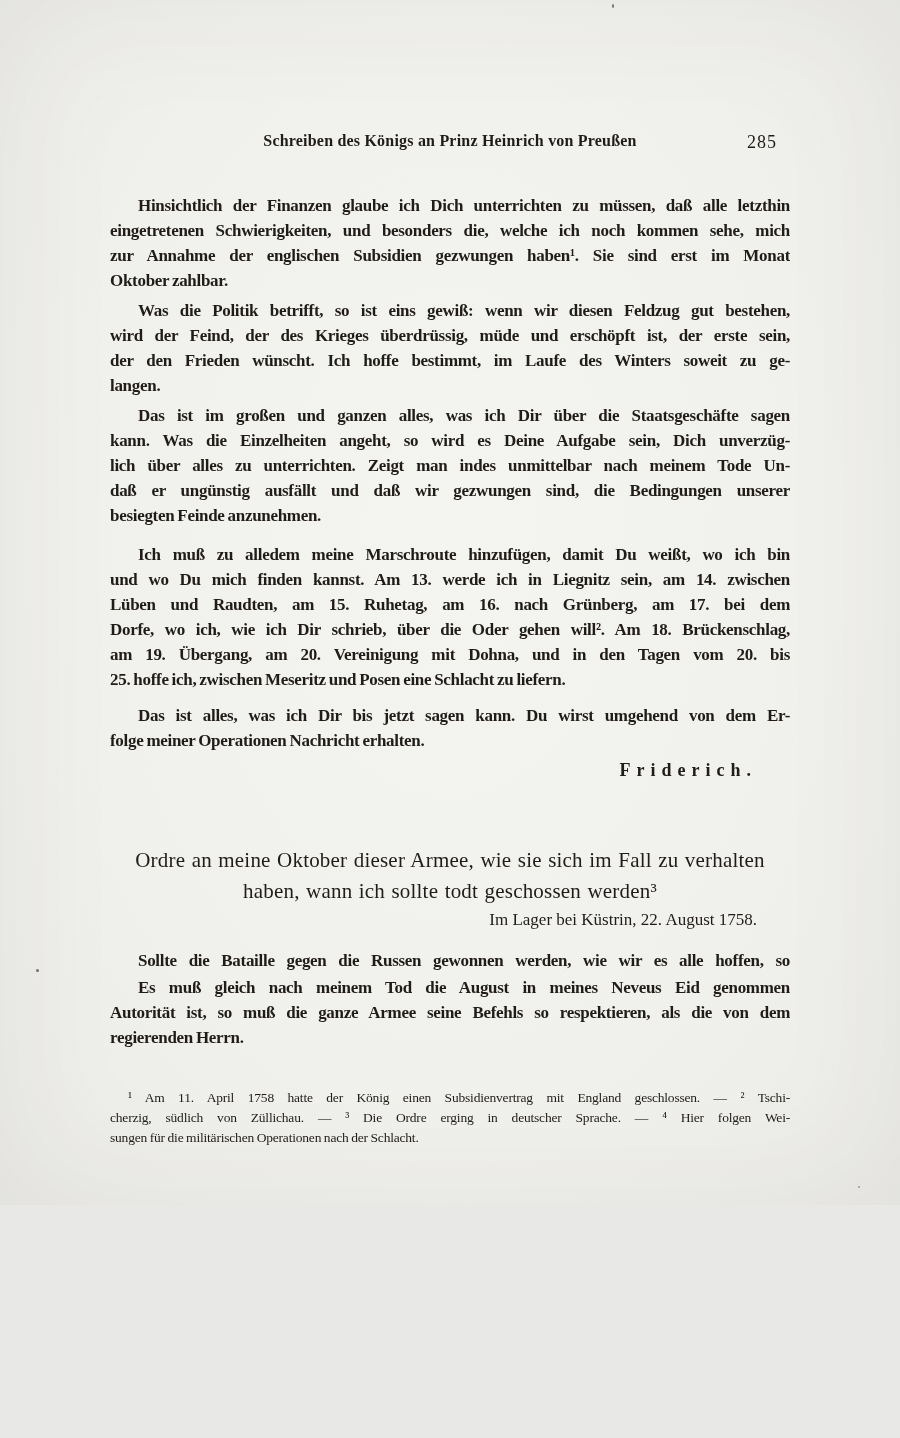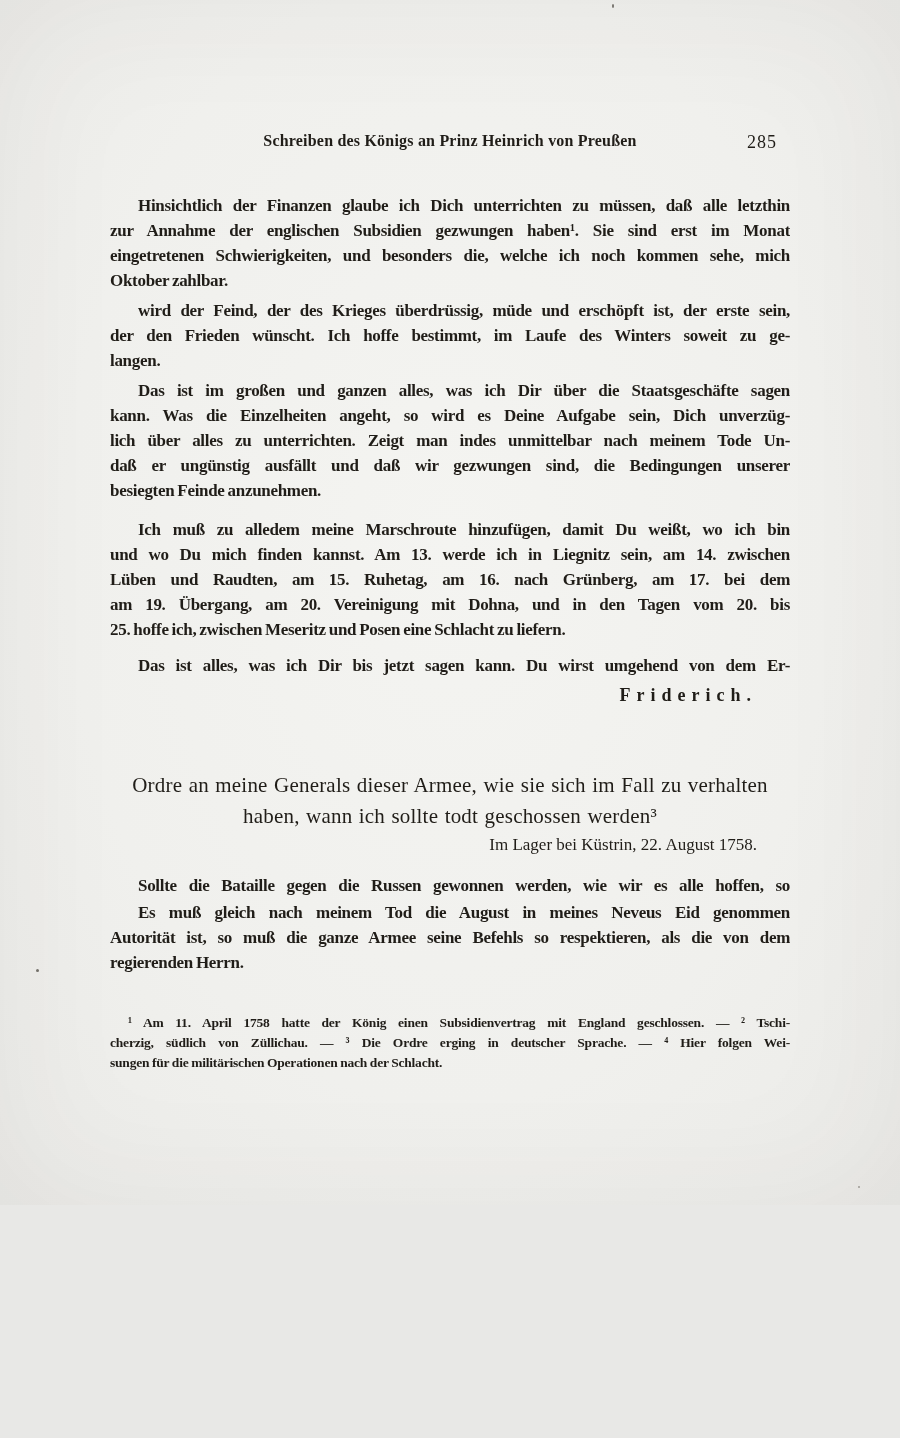--- a/index.html
+++ b/index.html
@@ -117,21 +117,21 @@
   .order-body .paragraph:first-child { margin-top: 0; }
 
   .footnotes {
     margin-top: 38px;
     border: none;
   }
   .footnotes .line {
     height: 20px;
     line-height: 20px;
     font-size: 13.5px;
-    font-weight: bold;
+    font-weight: normal;
     letter-spacing: -0.2px;
     word-spacing: -0.5px;
   }
   .footnotes .line:first-child { text-indent: 18px; }
 </style>
 </head>
 <body>
 
 <div class="page">
 
@@ -142,52 +142,55 @@
   <header class="running-header">
     <div class="header-title">Schreiben des Königs an Prinz Heinrich von Preußen</div>
     <div class="page-number">285</div>
   </header>
 
   <main class="text-block">
 
     <section class="letter">
         <div class="paragraph">
           <div class="line">Hinsichtlich der Finanzen glaube ich Dich unterrichten zu müssen, daß alle letzthin</div>
+          <div class="line">eingetretenen Schwierigkeiten, und besonders die, welche ich noch kommen sehe, mich</div>
           <div class="line">zur Annahme der englischen Subsidien gezwungen haben¹. Sie sind erst im Monat</div>
-          <div class="line">eingetretenen Schwierigkeiten, und besonders die, welche ich noch kommen sehe, mich</div>
           <div class="line line-last">Oktober zahlbar.</div>
         </div>
         <div class="paragraph">
+          <div class="line">Was die Politik betrifft, so ist eins gewiß: wenn wir diesen Feldzug gut bestehen,</div>
           <div class="line">wird der Feind, der des Krieges überdrüssig, müde und erschöpft ist, der erste sein,</div>
           <div class="line">der den Frieden wünscht. Ich hoffe bestimmt, im Laufe des Winters soweit zu ge-</div>
           <div class="line line-last">langen.</div>
         </div>
         <div class="paragraph">
           <div class="line">Das ist im großen und ganzen alles, was ich Dir über die Staatsgeschäfte sagen</div>
           <div class="line">kann. Was die Einzelheiten angeht, so wird es Deine Aufgabe sein, Dich unverzüg-</div>
           <div class="line">lich über alles zu unterrichten. Zeigt man indes unmittelbar nach meinem Tode Un-</div>
           <div class="line">daß er ungünstig ausfällt und daß wir gezwungen sind, die Bedingungen unserer</div>
           <div class="line line-last">besiegten Feinde anzunehmen.</div>
         </div>
         <div class="paragraph">
           <div class="line">Ich muß zu alledem meine Marschroute hinzufügen, damit Du weißt, wo ich bin</div>
           <div class="line">und wo Du mich finden kannst. Am 13. werde ich in Liegnitz sein, am 14. zwischen</div>
           <div class="line">Lüben und Raudten, am 15. Ruhetag, am 16. nach Grünberg, am 17. bei dem</div>
+          <div class="line">Dorfe, wo ich, wie ich Dir schrieb, über die Oder gehen will². Am 18. Brückenschlag,</div>
           <div class="line">am 19. Übergang, am 20. Vereinigung mit Dohna, und in den Tagen vom 20. bis</div>
           <div class="line line-last">25. hoffe ich, zwischen Meseritz und Posen eine Schlacht zu liefern.</div>
         </div>
         <div class="paragraph">
           <div class="line">Das ist alles, was ich Dir bis jetzt sagen kann. Du wirst umgehend von dem Er-</div>
+          <div class="line line-last">folge meiner Operationen Nachricht erhalten.</div>
         </div>
       </section>
 
     <div class="signature">Friderich.</div>
 
     <h2 class="order-heading">
-        <div class="line">Ordre an meine Generals dieser Armee, wie sie sich im Fall zu verhalten</div>
+        <div class="line">Ordre an meine Oktober dieser Armee, wie sie sich im Fall zu verhalten</div>
         <div class="line line-last">haben, wann ich sollte todt geschossen werden³</div>
       </h2>
 
     <div class="dateline">Im Lager bei Küstrin, 22. August 1758.</div>
 
     <section class="order-body">
         <div class="paragraph">
           <div class="line">Sollte die Bataille gegen die Russen gewonnen werden, wie wir es alle hoffen, so</div>
         </div>
         <div class="paragraph">

